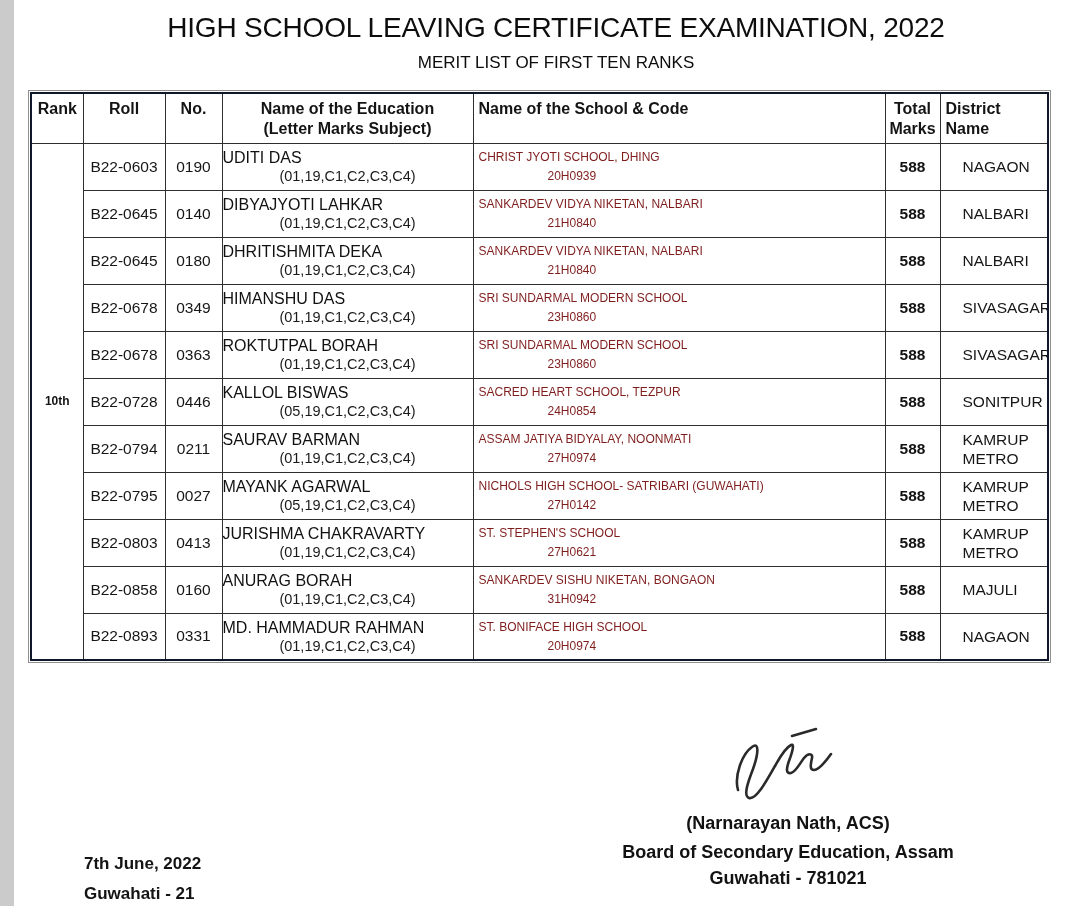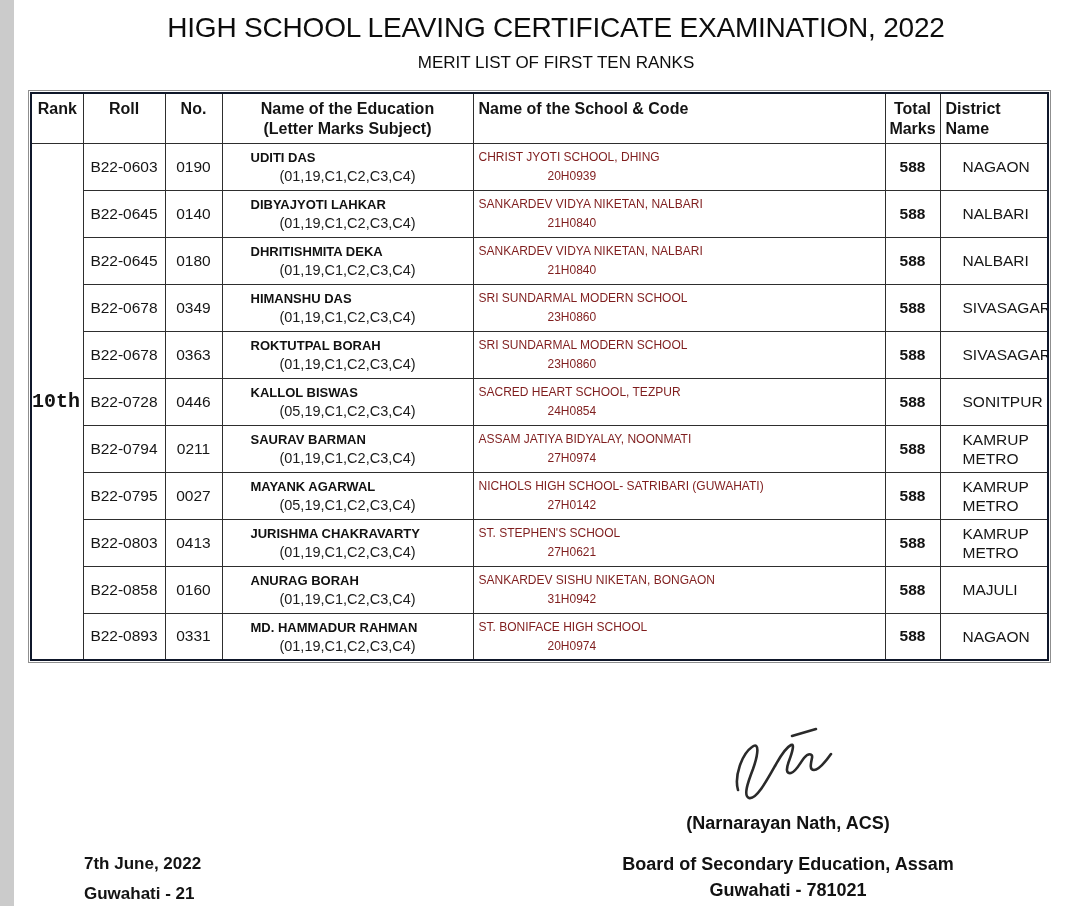--- a/index.html
+++ b/index.html
@@ -32,42 +32,42 @@
   .merit th {
     font-size:16px; font-weight:bold; vertical-align:top; padding-top:5px;
     line-height:20px; color:#141414;
   }
   th.h-rank, th.h-roll, th.h-no, th.h-cand, th.h-total { text-align:center; }
   th.h-school { text-align:left; padding-left:5px;margin-top:28px; }
   th.h-district { text-align:left; padding-left:5px; }
 
   td.c-roll, td.c-no { text-align:center; font-size:15.5px; vertical-align:middle; color:#161616; }
   td.c-rank {
-    text-align:left; vertical-align:middle; font-size:20px; font-weight:bold; color:#141414;font-family:Liberation Mono, monospace;
+    text-align:center; vertical-align:middle; font-size:12px; font-weight:bold; color:#141414;
   }
   td.c-name { vertical-align:middle; }
-  td.c-name .nm { font-size:13px; font-weight:bold; padding-left:28px; line-height:19px; color:#111; }
+  td.c-name .nm { font-size:16px; font-weight:normal; padding-left:0; line-height:19px; color:#111; }
   td.c-name .sub { font-size:14.5px; text-align:center; line-height:18px; color:#1a1a1a; }
   td.c-school { vertical-align:middle; font-size:12px; color:#7f1d1d; }
   td.c-school .sn { padding-left:5px; line-height:19px; }
   td.c-school .code { padding-left:74px; line-height:18px; }
   td.c-total { text-align:center; vertical-align:middle; font-size:15.5px; font-weight:bold; color:#111; }
   td.c-district { vertical-align:middle; font-size:15.5px; padding-left:22px; padding-right:2px; line-height:19px; color:#161616; }
 
   .footer-left {
     position:absolute; left:84px; top:849px; font-size:17px; font-weight:bold;
     line-height:30px; color:#141414;
   }
   .footer-right {
     position:absolute; left:568px; width:440px; top:724px; text-align:center; color:#121212;
   }
   .footer-right .sig { display:block; margin:0 auto; }
   .footer-right .sig-name { font-size:18px; font-weight:bold; line-height:22px; margin-top:6px; }
   .footer-right .sig-title { font-size:17px; font-weight:bold; line-height:22px; margin-top:2px; }
-  .footer-right .sig-org { font-size:18px; font-weight:bold; line-height:24px; margin-top:18px; }
+  .footer-right .sig-org { font-size:18px; font-weight:bold; line-height:24px; margin-top:6px; }
   .footer-right .sig-place { font-size:18px; font-weight:bold; line-height:24px; margin-top:2px; }
 </style>
 </head>
 <body>
 
 <div class="page">
   <div class="scan-strip"></div>
 
   <div class="title">HIGH SCHOOL LEAVING CERTIFICATE EXAMINATION, 2022</div>
   <div class="subtitle">MERIT LIST OF FIRST TEN RANKS</div>

